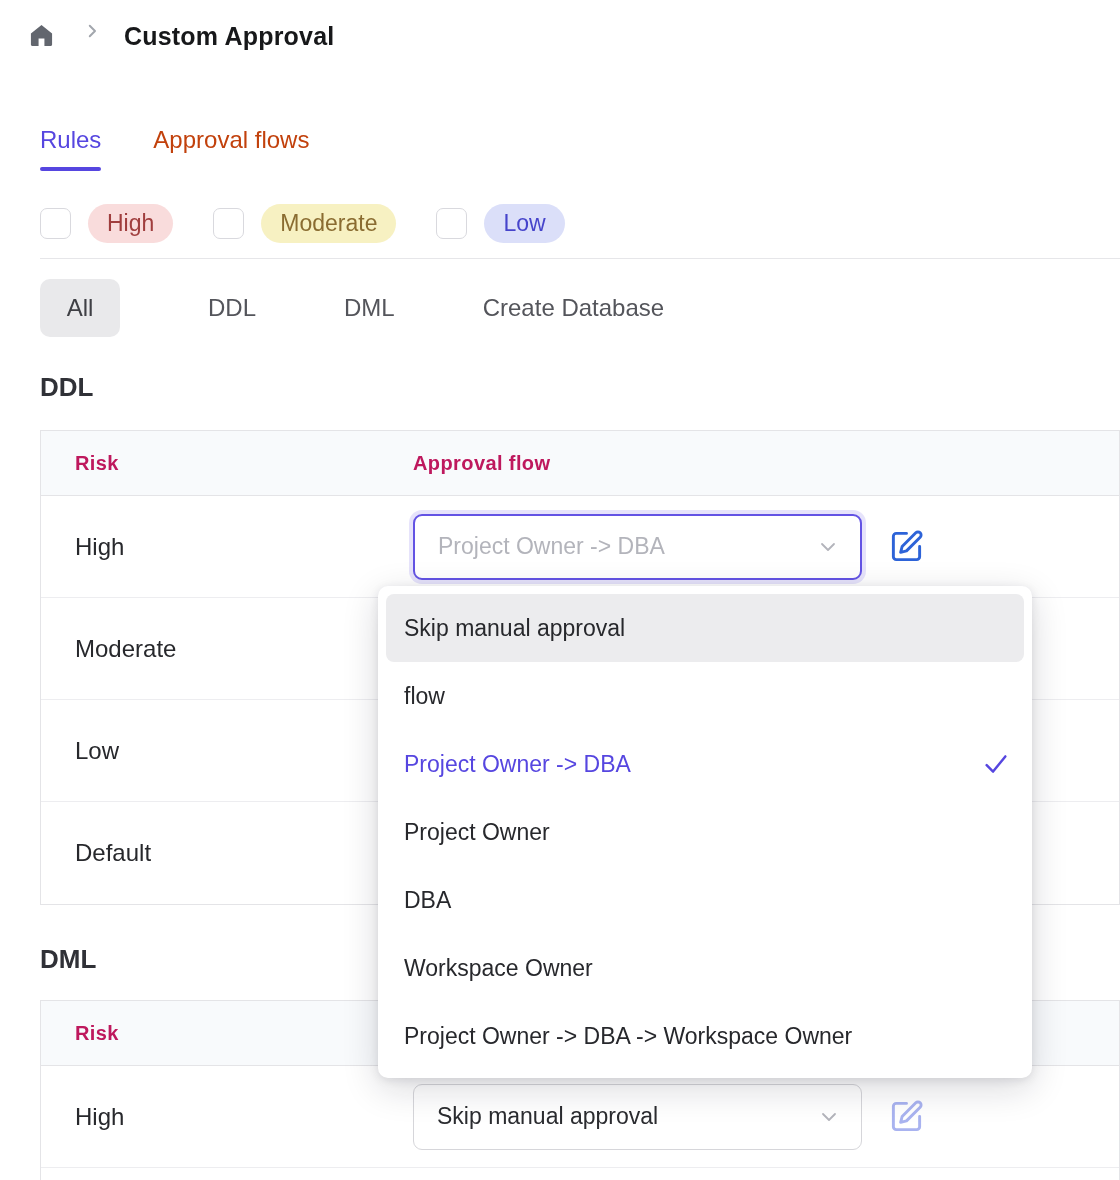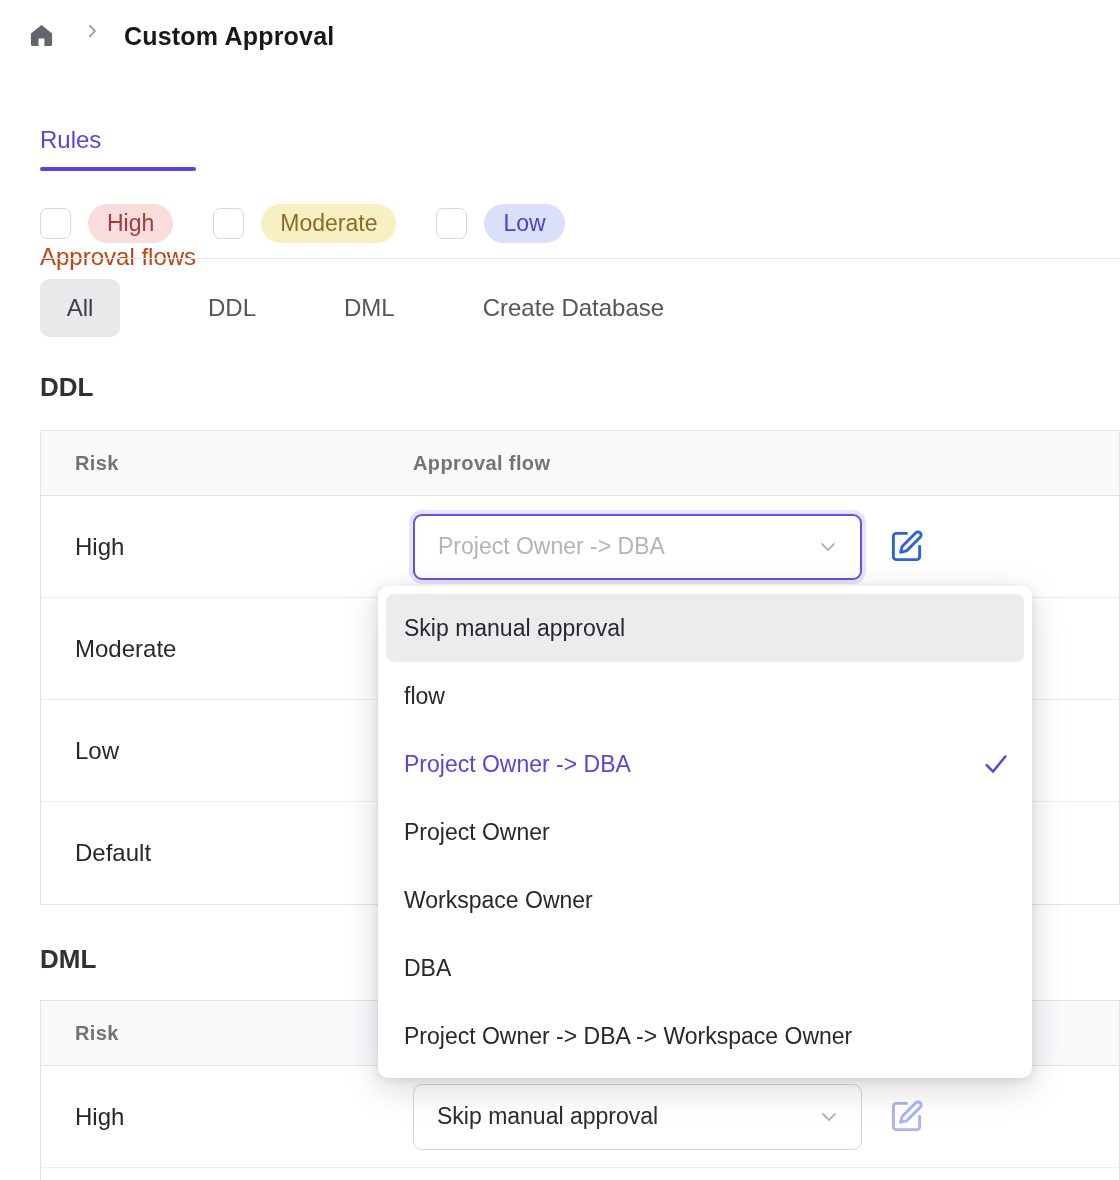--- a/index.html
+++ b/index.html
@@ -8,21 +8,21 @@
   .page { position:relative; width:1120px; height:1180px; overflow:hidden; background:#fff; }
 
   
   .breadcrumb { position:absolute; top:22px; left:28px; display:flex; align-items:flex-start; }
   .home-icon { width:27px; height:27px; color:#62666e; display:inline-flex; }
   .home-icon svg { width:100%; height:100%; }
   .bc-chevron { width:18px; height:18px; margin-left:28px; display:inline-flex; }
   .bc-title { margin-left:23px; font-size:25px; font-weight:700; color:#17181a; letter-spacing:.2px; }
 
   
-  .tabs { position:absolute; top:126px; left:40px; display:flex; gap:72px;flex-direction:column; }
+  .tabs { position:absolute; top:126px; left:40px; display:flex; gap:52px; }
   .tab { font-size:24px; color:#c2410c; cursor:pointer; }
   .tab.active { color:#5646e0; }
   .tab .tab-underline { height:4px; border-radius:2px; background:#5646e0; margin-top:13px; }
 
   
   .risk-filters { position:absolute; top:204px; left:40px; display:flex; align-items:center; }
   .risk-group { display:flex; align-items:center; }
   .risk-group + .risk-group { margin-left:40px; }
   .checkbox { width:31px; height:31px; border:1.5px solid #d9d9de; border-radius:7px; background:#fff; cursor:pointer; }
   .badge { margin-left:17px; height:39px; line-height:39px; padding:0 19px; border-radius:20px; font-size:23px; }
@@ -41,21 +41,21 @@
   .section-title { position:absolute; left:40px; font-size:26px; font-weight:700; color:#303137; }
   .ddl-title { top:372px; }
   .dml-title { top:944px; }
 
   
   .rules-table { position:absolute; left:40px; width:1080px; border:1px solid #e4e4e7; background:#fff; }
   .ddl-table { top:430px; height:475px; }
   .dml-table { top:1000px; height:300px; }
   .thead { display:grid; grid-template-columns:338px 1fr; align-items:center; height:65px;
            background:#f8fafc; border-bottom:1px solid #e4e4e7; padding-left:34px;
-           font-size:20px; font-weight:700; color:#737373; letter-spacing:.4px; }
+           font-size:20px; font-weight:700; color:#be185d; letter-spacing:.4px; }
   .trow { display:grid; grid-template-columns:338px 1fr; align-items:center; height:102px;
           border-bottom:1px solid #ededf0; padding-left:34px; font-size:24px; color:#27282c; }
   .trow:last-child { border-bottom:none; }
   .flow-cell { display:flex; align-items:center; gap:27px; }
 
   
   .select { width:449px; height:66px; border-radius:9px; display:flex; align-items:center;
             justify-content:space-between; padding:0 20px 0 23px; background:#fff; cursor:pointer; }
   .select-open { border:2px solid #6353e4; box-shadow:0 0 0 4px rgba(99,83,228,.16); }
   .select-open .select-value { color:#b3b4bb; }
@@ -214,23 +214,23 @@
       <span class="dd-check">
         <svg viewBox="0 0 24 24" fill="none" stroke="currentColor" stroke-width="2.1" stroke-linecap="round" stroke-linejoin="round">
             <polyline points="4 13 9.5 18.5 20 5.5"></polyline>
           </svg>
       </span>
     </div>
     <div class="dd-option">
       <span>Project Owner</span>
     </div>
     <div class="dd-option">
+      <span>DBA</span>
+    </div>
+    <div class="dd-option">
       <span>Workspace Owner</span>
     </div>
     <div class="dd-option">
-      <span>DBA</span>
-    </div>
-    <div class="dd-option">
       <span>Project Owner -&gt; DBA -&gt; Workspace Owner</span>
     </div>
   </div>
 
 </div>
 
 </body></html>

